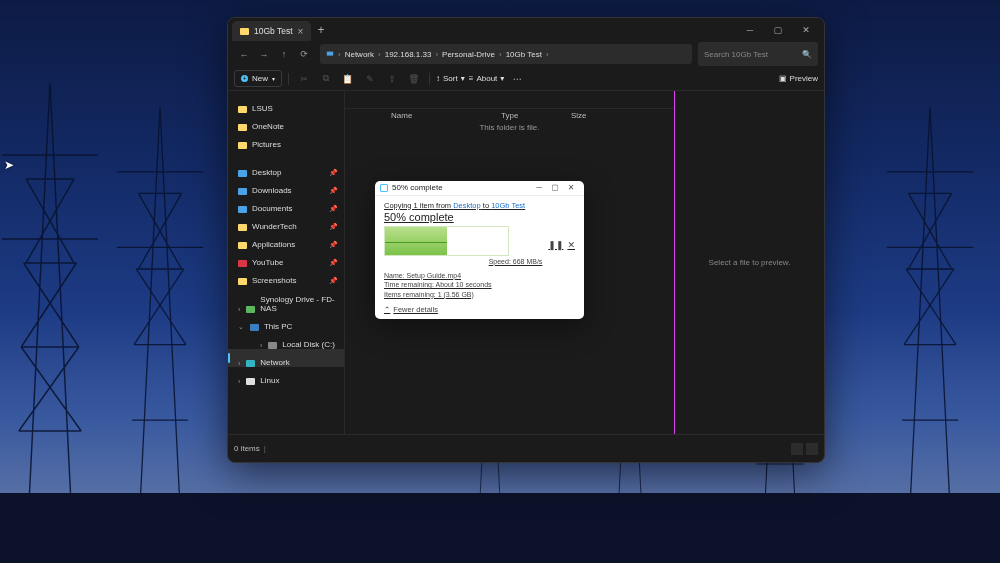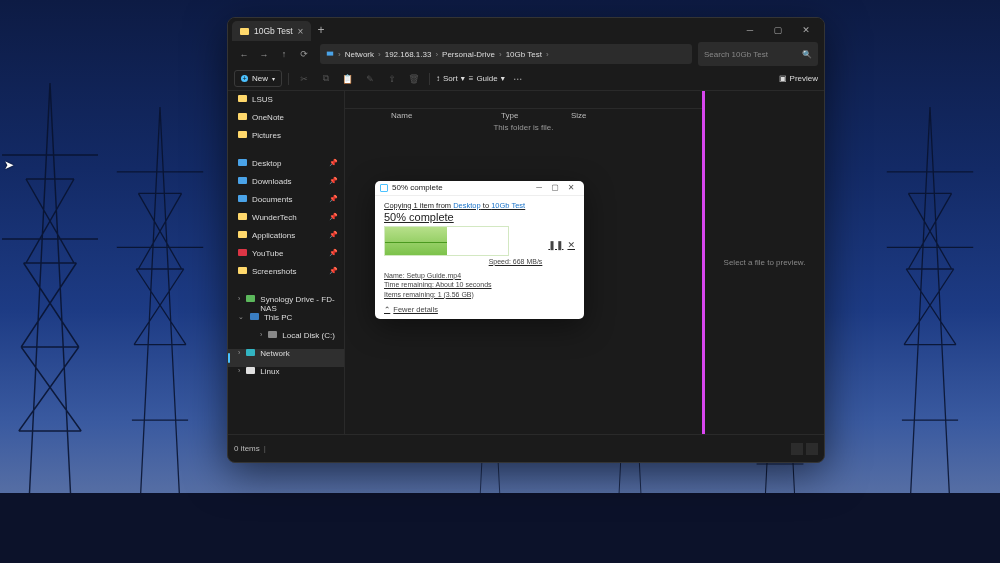--- a/index.html
+++ b/index.html
@@ -31,40 +31,40 @@
   .toolbar { display:flex; align-items:center; gap:4px; height:24px; padding:0 6px; background:#1b1b1b; border-bottom:1px solid #2a2a2a; }
   .newbtn { display:flex; align-items:center; gap:4px; background:transparent; border:1px solid #3a3a3a; border-radius:3px; height:17px; padding:0 6px; font-size:8px; cursor:pointer; }
   .newbtn .plus2 { width:7px; height:7px; border-radius:50%; background:#4cc2ff; display:flex; align-items:center; justify-content:center; font-size:7px; color:#111; }
   .tbtn { width:18px; height:18px; display:flex; align-items:center; justify-content:center; color:#555; cursor:pointer; }
   .tdiv { width:1px; height:12px; background:#333; margin:0 2px; }
   .sortv { display:flex; align-items:center; gap:3px; font-size:8px; color:#ddd; cursor:pointer; }
   .tright { margin-left:auto; display:flex; align-items:center; gap:3px; font-size:8px; color:#ddd; cursor:pointer; }
 
   .body { flex:1; display:flex; overflow:hidden; }
   .sidebar { width:117px; background:#1b1b1b; border-right:1px solid #2a2a2a; overflow-y:auto; padding:4px 0; }
-  .sitem { display:flex; align-items:flex-start; gap:5px; height:18px; padding:0 6px 0 10px; font-size:8px; color:#ddd; cursor:pointer; position:relative; }
+  .sitem { display:flex; align-items:flex-end; gap:5px; height:18px; padding:0 6px 0 10px; font-size:8px; color:#ddd; cursor:pointer; position:relative; }
   .sitem.sel { background:#2f2f2f; }
   .sitem.sel::before { content:""; position:absolute; left:0; top:4px; bottom:4px; width:2px; background:#4cc2ff; border-radius:1px; }
   .sitem .pin { margin-left:auto; color:#888; font-size:7px; }
   .sitem .chev { color:#999; font-size:7px; margin-right:1px; }
   .sgap { height:10px; }
   .ic-folder { width:9px; height:7px; background:#ffd86b; border-radius:1px; flex-shrink:0; }
   .ic-blue   { width:9px; height:7px; background:#4aa3e8; border-radius:1px; flex-shrink:0; }
   .ic-grn    { width:9px; height:7px; background:#5cb85c; border-radius:1px; flex-shrink:0; }
   .ic-red    { width:9px; height:7px; background:#dc3545; border-radius:1px; flex-shrink:0; }
   .ic-pc     { width:9px; height:7px; background:#3a7ec2; border-radius:1px; flex-shrink:0; }
   .ic-disk   { width:9px; height:7px; background:#888; border-radius:1px; flex-shrink:0; }
   .ic-net    { width:9px; height:7px; background:#32b4c2; border-radius:1px; flex-shrink:0; }
   .ic-lin    { width:9px; height:7px; background:#e0e0e0; border-radius:1px; flex-shrink:0; }
 
   .main { flex:1; background:#1b1b1b; display:flex; flex-direction:column; }
   .colhead { display:flex; height:18px; border-bottom:1px solid #2a2a2a; font-size:8px; color:#bbb; align-items:center; }
   .colhead span { padding:0 6px;margin-top:31px; }
   .empty { flex:1; display:flex; align-items:flex-start; justify-content:center; padding-top:14px; font-size:8px; color:#999; }
-  .preview { width:122px; border-left:3px solid #d946ef; display:flex; align-items:center; justify-content:center; font-size:8px; color:#888; }
+  .preview { width:150px; border-left:1px solid #d946ef; display:flex; align-items:center; justify-content:center; font-size:8px; color:#888; }
 
   .status { height:28px; border-top:1px solid #2a2a2a; display:flex; align-items:center; padding:0 6px; font-size:8px; color:#bbb; }
   .status .vbtn { width:12px; height:12px; background:#2c2c2c; margin-left:3px; cursor:pointer; }
   .status .spc { flex:1; }
 
   
   .dialog { position:absolute; left:375px; top:181px; width:209px; height:138px; background:#fff; color:#222; border-radius:5px; box-shadow:0 8px 30px rgba(0,0,0,.45); font-size:8px; display:flex; flex-direction:column; }
   .dtitle { display:flex; align-items:center; gap:4px; height:16px; padding:0 5px; border-bottom:1px solid #eee; }
   .dtitle .copyic { width:8px; height:8px; border:1px solid #4cc2ff; border-radius:1px; }
   .dtitle .dctl { margin-left:auto; display:flex; gap:0; }
@@ -162,21 +162,21 @@
       </div>
     <div class="tdiv"></div>
     <span class="tbtn">✂</span>
     <span class="tbtn">⧉</span>
     <span class="tbtn">📋</span>
     <span class="tbtn">✎</span>
     <span class="tbtn">⇪</span>
     <span class="tbtn">🗑</span>
     <div class="tdiv"></div>
     <div class="sortv">↕ <span>Sort</span> ▾</div>
-    <div class="sortv">≡ <span>Guide</span> ▾</div>
+    <div class="sortv">≡ <span>About</span> ▾</div>
     <span class="tbtn" style="color:#ddd">⋯</span>
     <div class="tright">▣ <span>Preview</span></div>
   </div>
 
   <div class="body">
     <div class="sidebar">
       <div class="sitem">
           <span class="ic-folder"></span>
           <span>LSUS</span>
         </div>

